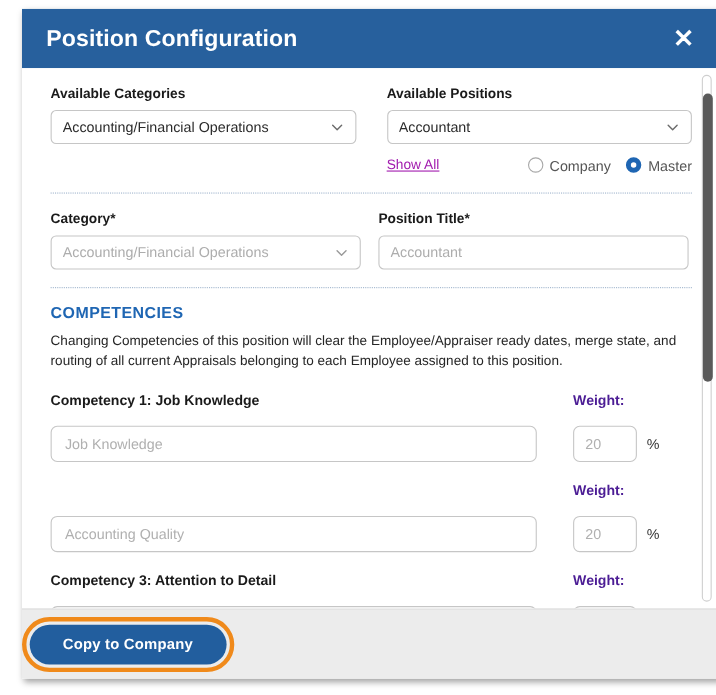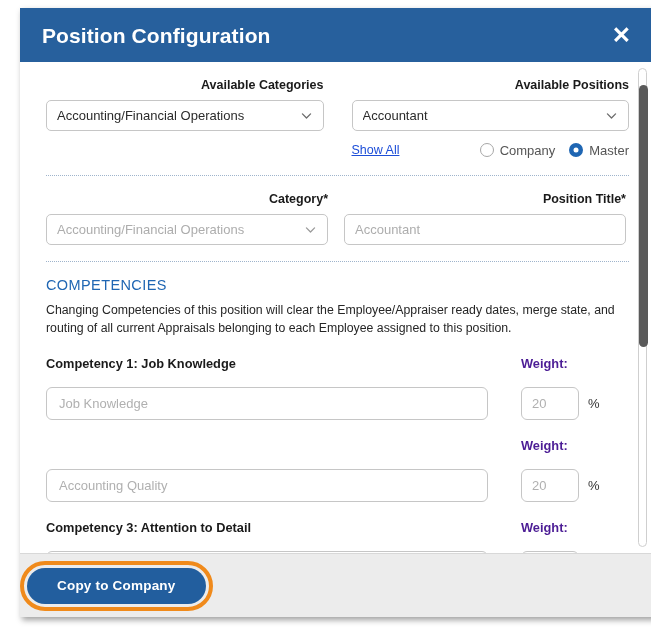--- a/index.html
+++ b/index.html
@@ -101,21 +101,20 @@
   }
   .col {
     width: 282px;
   }
   .field-label {
     font-size: 12.5px;
     font-weight: bold;
     color: #1a1a1a;
     margin-bottom: 7px;
     line-height: 1.2;
-    text-align: right;
   }
 
   .select-box, .text-box {
     height: 31px;
     border: 1px solid #c6c6c6;
     border-radius: 5px;
     background: #ffffff;
     box-sizing: border-box;
     display: flex;
     align-items: center;
@@ -145,21 +144,21 @@
 
   
   .subrow {
     display: flex;
     align-items: center;
     margin-top: 10px;
     height: 18px;
   }
   .showall {
     font-size: 12.5px;
-    color: #1d4ed8;
+    color: #a21caf;
     text-decoration: underline;
     cursor: pointer;
   }
   .radios {
     margin-left: auto;
     display: flex;
     align-items: center;
     gap: 14px;
   }
   .radio {
@@ -202,21 +201,21 @@
     border: 0;
     border-top: 1px dotted #9fb4cc;
     margin: 16px 0 0 0;
     height: 0;
   }
 
   
   .section-title {
     color: #1f66b3;
     font-size: 14.5px;
-    font-weight: normal;
+    font-weight: bold;
     letter-spacing: 0.4px;
     margin: 15px 0 9px 0;
   }
   .section-note {
     font-size: 12.3px;
     color: #262626;
     line-height: 1.45;
     margin-bottom: 18px;
     max-width: 572px;
   }

